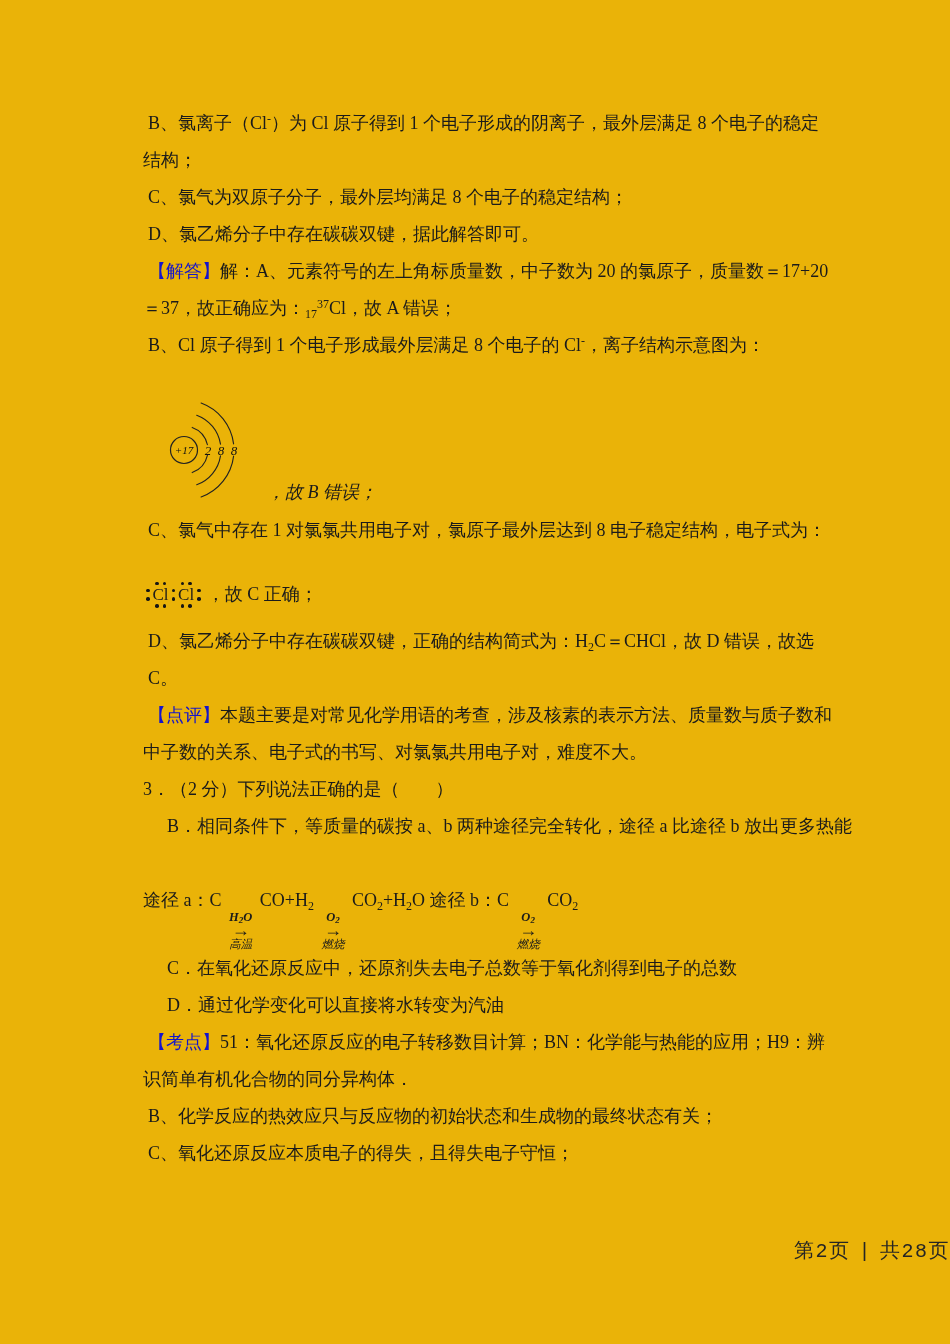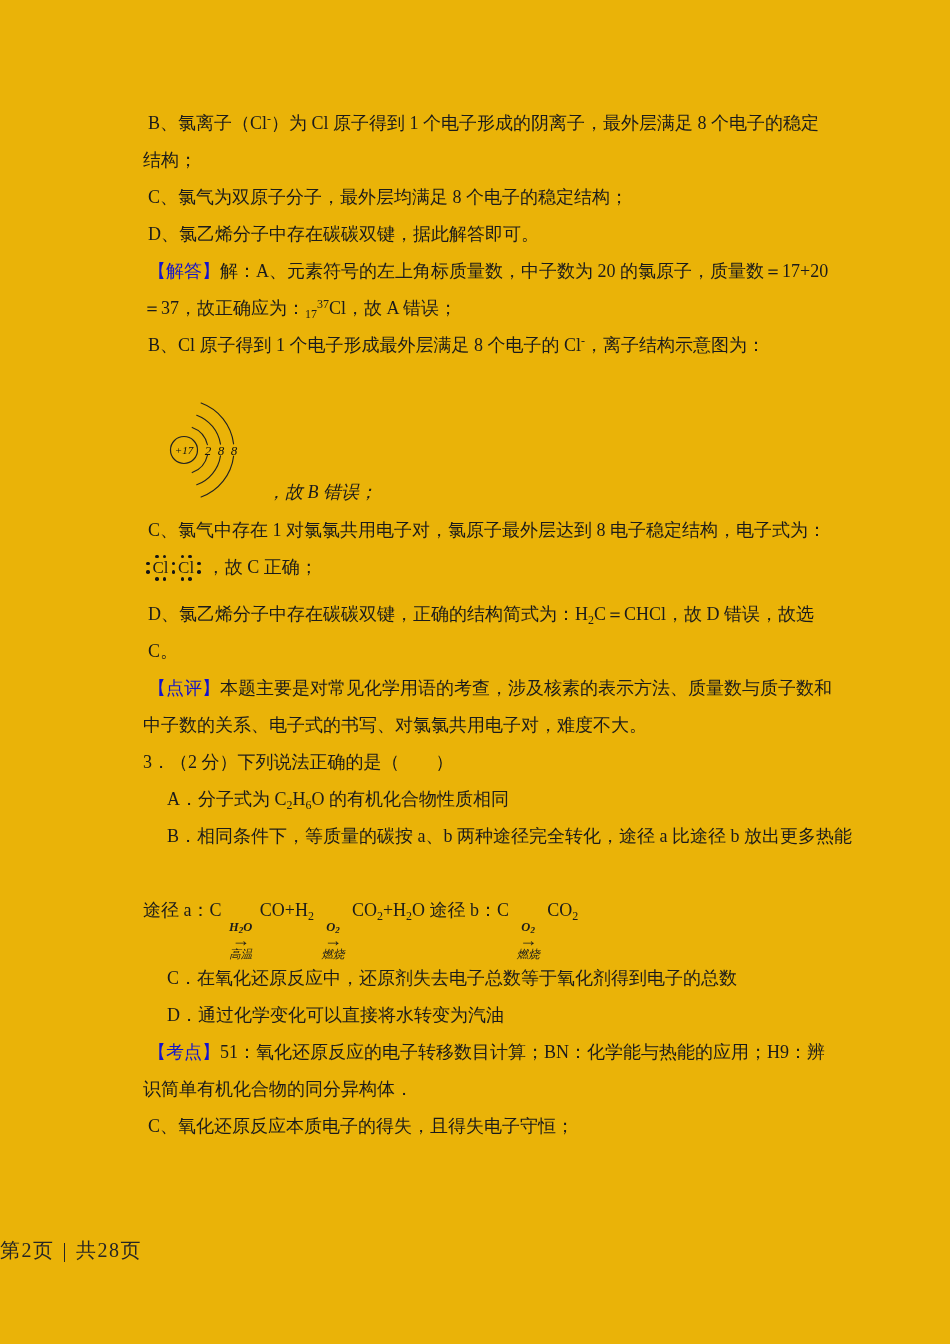--- a/index.html
+++ b/index.html
@@ -20,30 +20,30 @@
        margin:0 3px;line-height:normal;}
   .rxa{font-size:12.5px;font-style:italic;font-weight:bold;line-height:12px;white-space:nowrap;}
   .rxa sub{font-size:9px;vertical-align:-2px;}
   .rxm{font-size:18px;line-height:14px;}
   .rxb{font-size:11.5px;font-style:italic;font-weight:normal;line-height:12px;margin-top:1px;white-space:nowrap;}
   
   .diagram-line{height:148px;display:flex;align-items:flex-end;font-style:italic;}
   svg.atom{margin:0 2px 12px 25px;flex:0 0 auto;}
   .diagram-line .cap{margin-bottom:1px;margin-left:17px;}
   
-  .lewis-line{margin-bottom:10px;display:flex;align-items:center;}
+  .lewis-line{margin-top:27px;margin-bottom:10px;display:flex;align-items:center;}
   .lewis{display:inline-flex;align-items:center;margin-right:3px;}
   .dcol{display:inline-flex;flex-direction:column;gap:5px;margin:0 3px;}
   .drow{display:flex;gap:4px;justify-content:center;}
   .dot{width:3.5px;height:3.5px;border-radius:50%;background:#151515;}
   .atomu{display:inline-flex;flex-direction:column;align-items:center;gap:2px;}
   .asym{font-size:17px;line-height:15px;}
   
-  .footer{position:absolute;left:0;top:1237px;width:100%;text-align:left;
-          font-family:Liberation Serif, serif;font-size:20px;
+  .footer{position:absolute;left:0;top:1237px;width:100%;text-align:right;
+          font-family:Liberation Mono, monospace;font-size:20px;
           color:#252525;letter-spacing:1.5px;}
   .footer .sep{margin:0 8px;}
 </style>
 </head>
 <body>
 
 <div class="page">
   <div id="doc" class="doc">
       <div class="line l-para"><span>B、氯离子（Cl</span><sup>-</sup><span>）为 Cl 原子得到 1 个电子形成的阴离子，最外层满足 8 个电子的稳定</span></div>
       <div class="line l-cont"><span>结构；</span></div>
@@ -106,37 +106,37 @@
             <span class="dot"></span>
           </span>
         </span>
         <span class="cap"><span>，故 C 正确；</span></span>
       </div>
       <div class="line l-para"><span>D、氯乙烯分子中存在碳碳双键，正确的结构简式为：H</span><sub>2</sub><span>C＝CHCl，故 D 错误，故选</span></div>
       <div class="line l-para"><span>C。</span></div>
       <div class="line l-para"><span class="blue">【点评】</span><span>本题主要是对常见化学用语的考查，涉及核素的表示方法、质量数与质子数和</span></div>
       <div class="line l-cont"><span>中子数的关系、电子式的书写、对氯氯共用电子对，难度不大。</span></div>
       <div class="line l-q"><span>3．（2 分）下列说法正确的是（　　）</span></div>
-      <div class="line l-opt"><span>A．分子式为 C</span><sub>2</sub><span>H</span><sub>6</sub><span>O 的有机化合物性质相同</span></div>
       <div class="line l-opt"><span>B．相同条件下，等质量的碳按 a、b 两种途径完全转化，途径 a 比途径 b 放出更多热能</span></div>
       <div class="line l-cont gap-above"><span>途径 a：</span><span>C </span><span class="rxn">
           <span class="rxa"><span>H</span><sub>2</sub><span>O</span></span>
           <span class="rxm">→</span>
           <span class="rxb">高温</span>
         </span><span> CO+H</span><sub>2</sub><span> </span><span class="rxn">
           <span class="rxa"><span>O</span><sub>2</sub></span>
           <span class="rxm">→</span>
           <span class="rxb">燃烧</span>
         </span><span> CO</span><sub>2</sub><span>+H</span><sub>2</sub><span>O 途径 b：</span><span>C </span><span class="rxn">
           <span class="rxa"><span>O</span><sub>2</sub></span>
           <span class="rxm">→</span>
           <span class="rxb">燃烧</span>
         </span><span> CO</span><sub>2</sub></div>
       <div class="line l-opt"><span>C．在氧化还原反应中，还原剂失去电子总数等于氧化剂得到电子的总数</span></div>
       <div class="line l-opt"><span>D．通过化学变化可以直接将水转变为汽油</span></div>
       <div class="line l-para"><span class="blue">【考点】</span><span>51：氧化还原反应的电子转移数目计算；BN：化学能与热能的应用；H9：辨</span></div>
       <div class="line l-cont"><span>识简单有机化合物的同分异构体．</span></div>
+      <div class="line l-para"><span>B、化学反应的热效应只与反应物的初始状态和生成物的最终状态有关；</span></div>
       <div class="line l-para"><span>C、氧化还原反应本质电子的得失，且得失电子守恒；</span></div>
     </div>
   <div class="footer">
     <span>第2页</span><span class="sep">|</span><span>共28页</span>
   </div>
 </div>
 
 </body></html>

